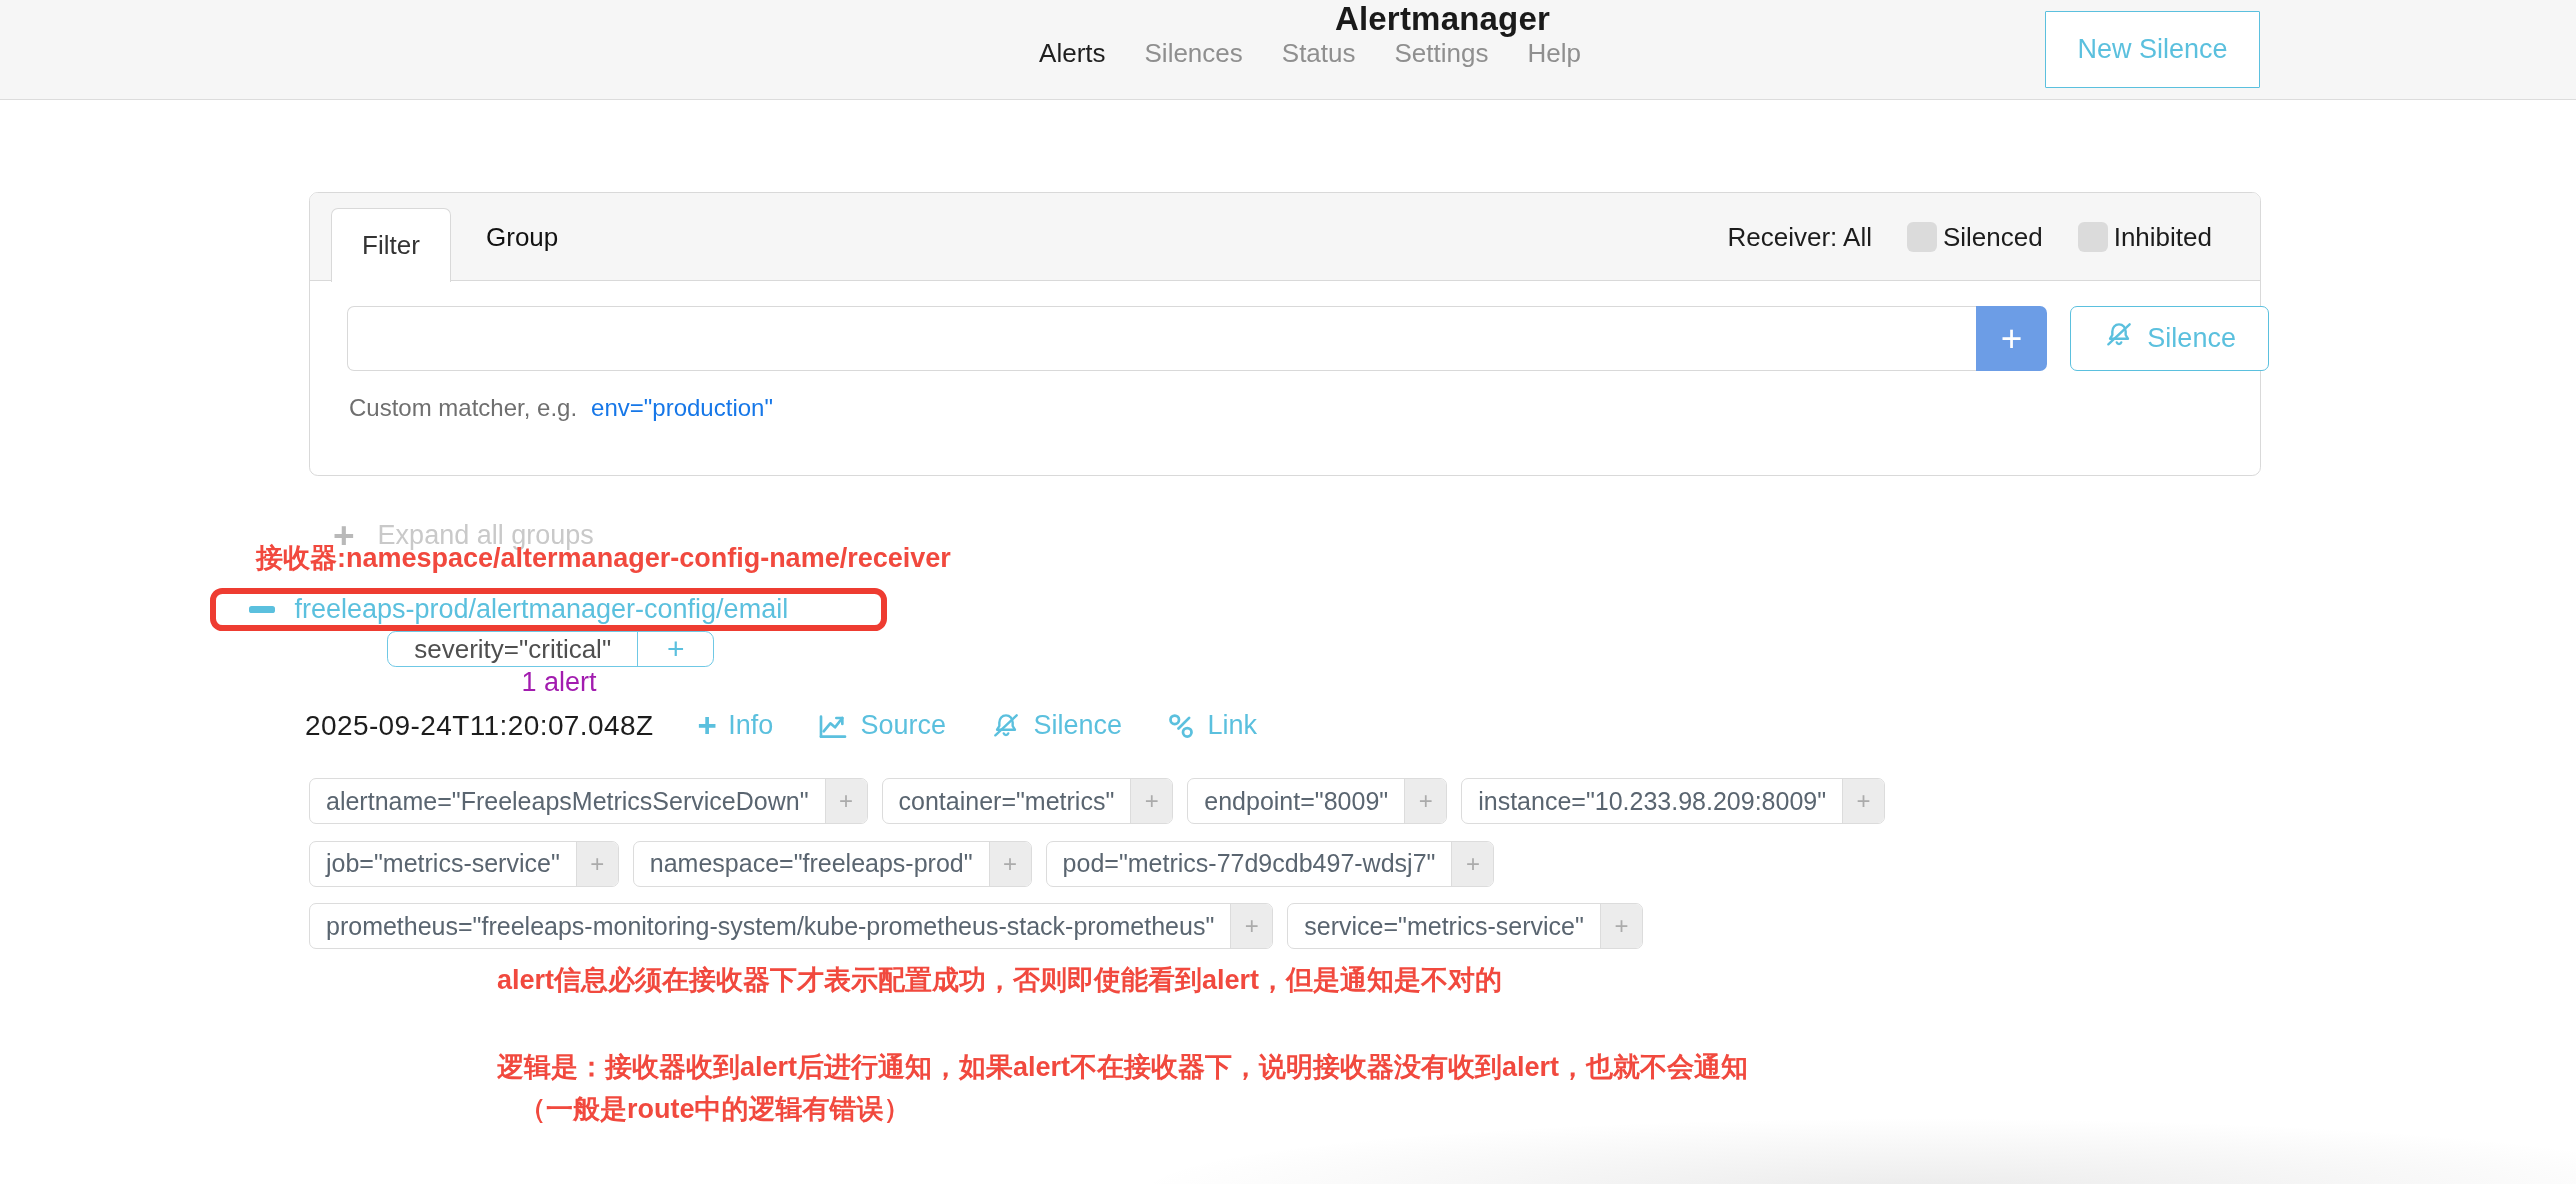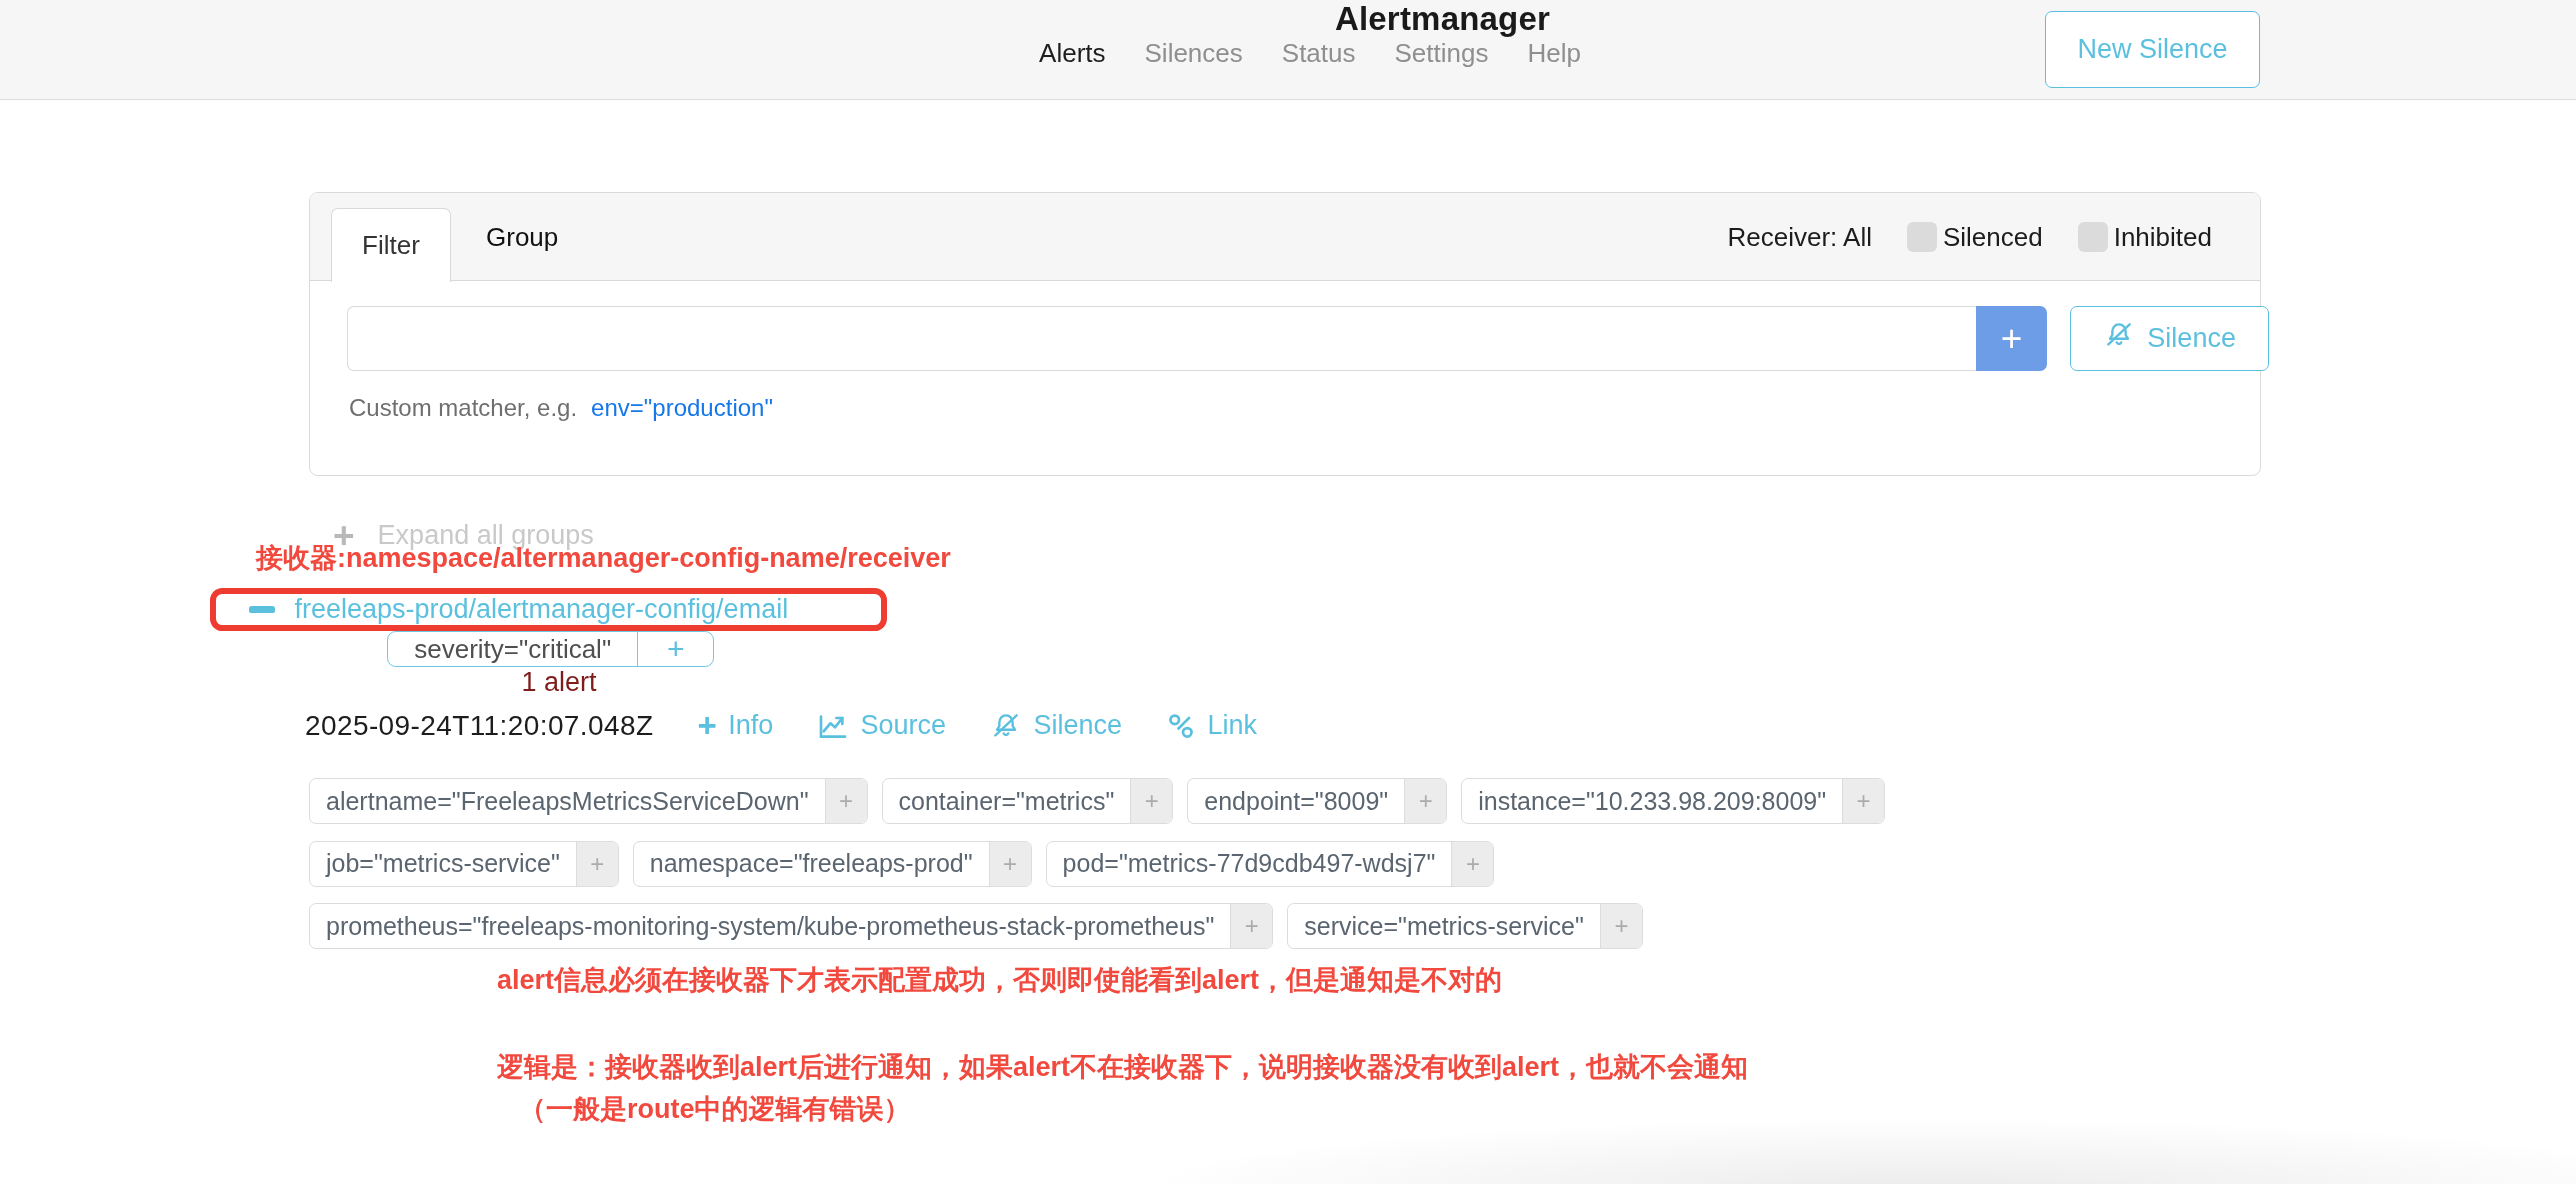--- a/index.html
+++ b/index.html
@@ -17,21 +17,21 @@
     position: absolute; left: 0; top: 0; width: 2576px; height: 100px;
     background: #f6f6f6; border-bottom: 1.8px solid #dcdcdc;
     display: flex; align-items: center; flex-direction: column;
   }
   .brand { margin-left: 309px; font-size: 33px; font-weight: 600; color: #1a1a1a; letter-spacing: 0.2px; }
   .nav-links { display: flex; align-items: center; margin-left: 44px; gap: 39px; }
   .nav-link { font-size: 26px; color: #8f8f8f; cursor: pointer; }
   .nav-link.active { color: #1f1f1f; }
   .new-silence-btn {
     position: absolute; left: 2045px; top: 11.4px; width: 215px; height: 77px;
-    border: 1.8px solid #5bc0de; border-radius: 7px; background: #ffffff;
+    border: 1.8px solid #5bc0de; border-radius: 1px; background: #ffffff;
     color: #5bc0de; font-size: 27px; display: flex; align-items: center; justify-content: center;
     cursor: pointer;
   }
 
   
   .card {
     position: absolute; left: 309px; top: 192px; width: 1952px; height: 284px;
     border: 1.8px solid #d9d9d9; border-radius: 8.8px; background: #ffffff;
   }
   .card-header {
@@ -110,21 +110,21 @@
   .group-link { font-size: 27px; color: #5bc0de; cursor: pointer; white-space: nowrap; }
   .severity-group {
     margin-left: 4.4px; height: 77px; border: 1.8px solid #6fc8e5; border-radius: 8.8px;
     display: flex; align-items: stretch; background: #fff;
   }
   .sev-text { display: flex; align-items: center; padding: 0 26px; font-size: 26px; color: #4f4f4f; }
   .sev-plus {
     width: 76px; border-left: 1.8px solid #6fc8e5; display: flex; align-items: center; justify-content: center;
     color: #5bc0de; font-size: 30px; cursor: pointer;
   }
-  .alert-count { margin-left: 21px; font-size: 27px; color: #7f1d1d; }
+  .alert-count { margin-left: 21px; font-size: 27px; color: #a21caf; }
 
   
   .alert-row { position: absolute; left: 305px; top: 709px; display: flex; align-items: center; }
   .alert-ts { font-size: 28px; color: #1d1d1d; letter-spacing: 0.4px; }
   .action { display: flex; align-items: center; gap: 11.4px; margin-left: 44px; color: #5bc0de; cursor: pointer; }
   .action-label { font-size: 27px; color: #5bc0de; }
   .action-plus { font-size: 33px; font-weight: 700; line-height: 1; }
   .action svg { display: block; }
 
   

